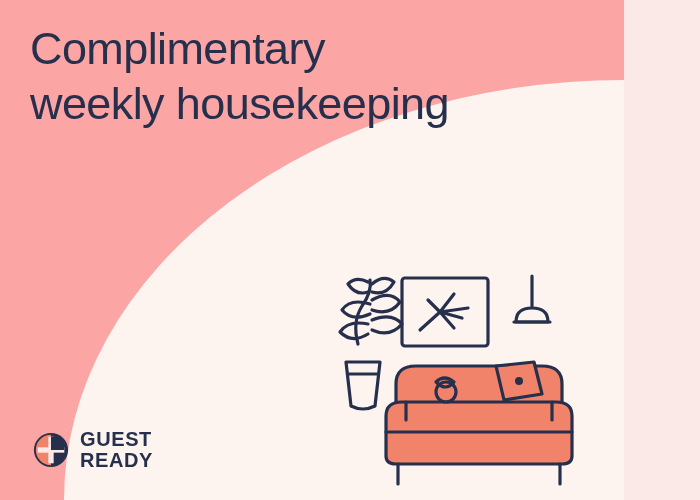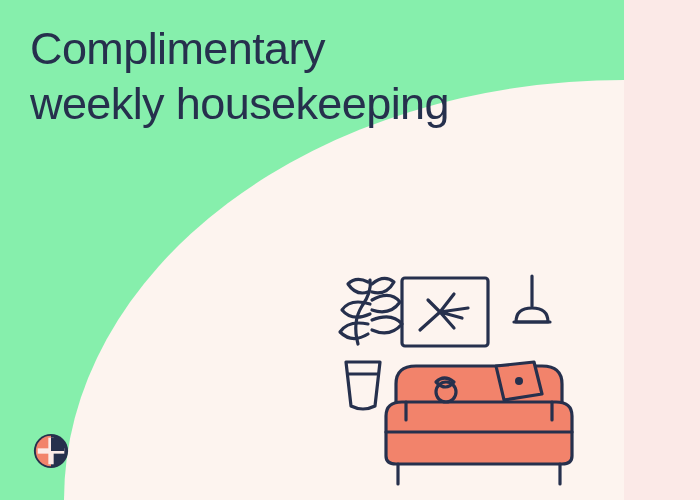--- a/index.html
+++ b/index.html
@@ -10,21 +10,21 @@
     width: 700px;
     height: 500px;
     font-family: "Liberation Sans", sans-serif;
     background: #fbe9e7;
     overflow: hidden;
   }
   .card {
     position: relative;
     width: 624px;
     height: 500px;
-    background: #86efac;
+    background: #fca5a5;
     overflow: hidden;
   }
   
   .cream-wedge {
     position: absolute;
     right: 0;
     bottom: 0;
     width: 560px;
     height: 420px;
     background: #fdf4ef;
@@ -96,20 +96,22 @@
 
 
   <div class="logo">
     <svg class="logo-mark" viewBox="0 0 40 40">
       <path d="M20 2 A18 18 0 0 0 2 20 A18 18 0 0 0 20 38 A18 18 0 0 0 38 20 A18 18 0 0 0 20 2 Z" fill="#26304d"></path>
       <path d="M20 4 A16 16 0 0 0 4 20 A16 16 0 0 0 20 36 Z" fill="#f2836b"></path>
       <rect x="17.2" y="6" width="5.6" height="28" fill="#fbeae7"></rect>
       <rect x="6" y="17.2" width="28" height="5.6" fill="#fbeae7"></rect>
       <path d="M20 6 A14 14 0 0 1 34 20 L20 20 Z" fill="#26304d"></path>
     </svg>
+    <div class="logo-text">GUEST
+READY</div>
   </div>
 
   <svg class="illustration" viewBox="0 0 290 230">
     <g fill="none" stroke="#26304d" stroke-width="3.2" stroke-linecap="round" stroke-linejoin="round">
 
       <g>
         <rect x="74" y="8" width="86" height="68" rx="3"></rect>
         <path d="M92 60 L112 42 M112 42 L100 30 M112 42 L126 24 M112 42 L134 48 M112 42 L140 38 M112 42 L126 58"></path>
       </g>
 

